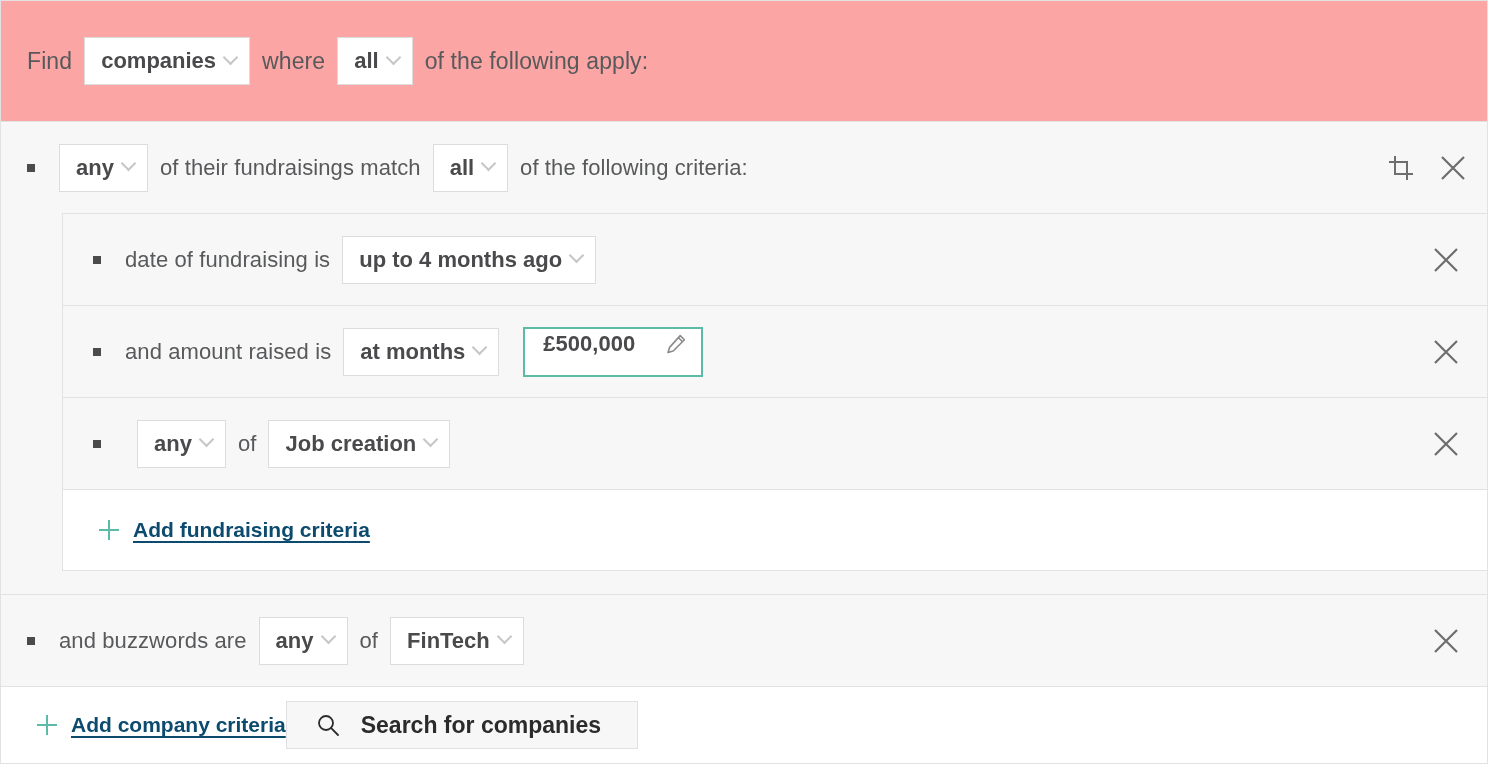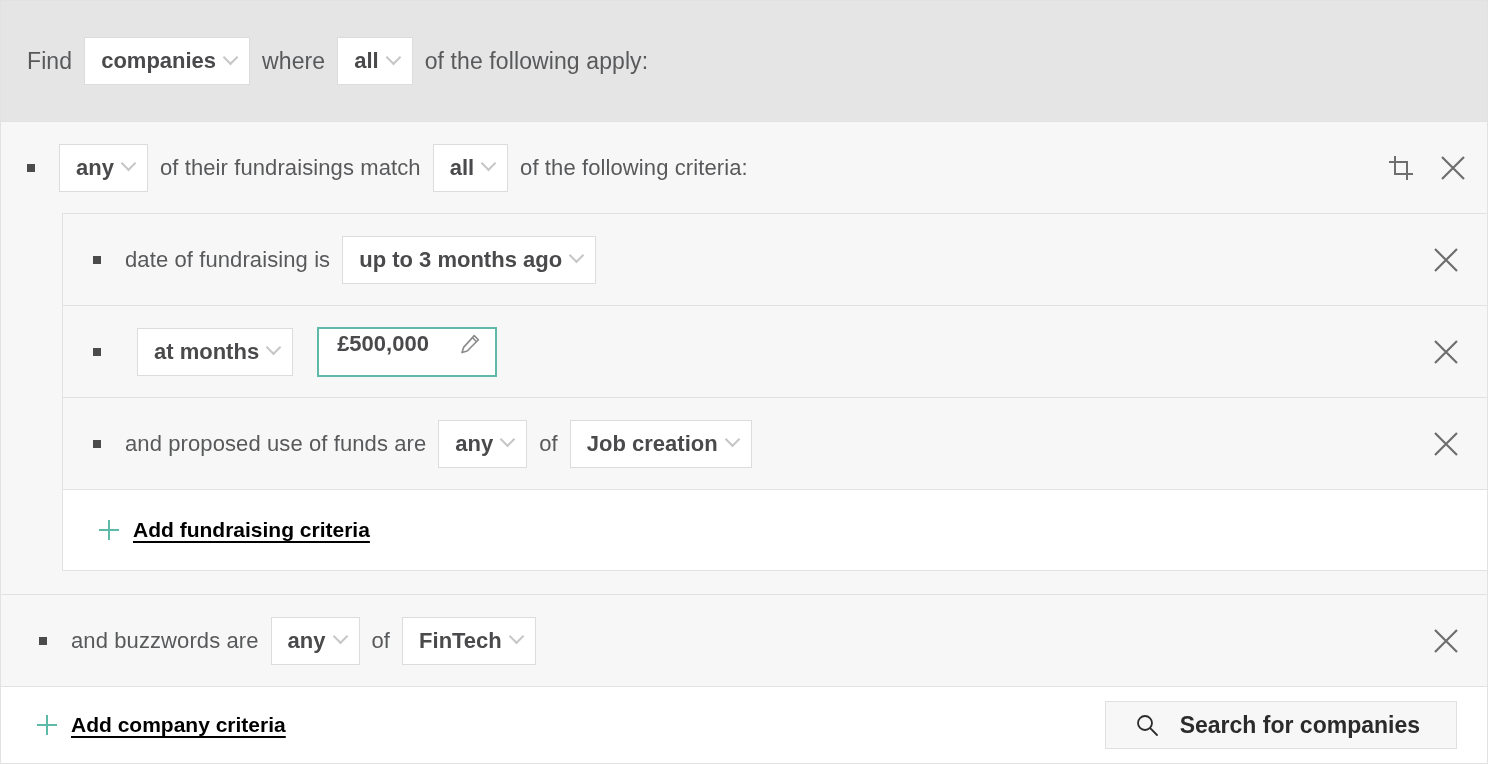--- a/index.html
+++ b/index.html
@@ -23,21 +23,21 @@
     border: 1px solid #e2e2e2;
     display: flex;
     flex-direction: column;
   }
 
   
   .row {
     display: flex;
     align-items: center;
     position: relative;
-    background: #e5e5e5;
+    background: #fca5a5;
   }
 
   .row-text {
     font-size: 22px;
     color: #58595b;
     white-space: nowrap;
     letter-spacing: 0.1px;
   }
 
   
@@ -177,21 +177,21 @@
   }
   .add-link .plus::before {
     left: 0; top: 9px; width: 20px; height: 2px;
   }
   .add-link .plus::after {
     top: 0; left: 9px; height: 20px; width: 2px;
   }
   .add-link .add-text {
     font-size: 21px;
     font-weight: bold;
-    color: #000000;
+    color: #0c4a6e;
     text-decoration: underline;
     text-underline-offset: 4px;
   }
 
   
   .row-actions {
     position: absolute;
     display: flex;
     align-items: center;
     gap: 18px;
@@ -202,35 +202,35 @@
     cursor: pointer;
     display: inline-flex;
     align-items: center;
     justify-content: center;
   }
   .icon-btn svg { display: block; }
 
   
   .buzz-row {
     height: 92px;
-    padding-left: 38px;
+    padding-left: 26px;
     border-bottom: 1px solid #e2e2e2;
     display: flex;
     align-items: center;
     position: relative;
   }
   .buzz-row .bullet { margin-right: 24px; }
 
   
   .footer {
     flex: 1;
     background: #ffffff;
     display: flex;
     align-items: center;
-    justify-content: space-between;
+    justify-content: flex-start;
     padding: 0 30px 0 36px;
   }
   .search-btn {
     display: inline-flex;
     align-items: center;
     justify-content: center;
     gap: 20px;
     background: #f7f7f7;
     border: 1px solid #e0e0e0;
     height: 48px;
@@ -293,34 +293,35 @@
         </span>
       </div>
     </div>
 
     <div class="nested">
 
       <div class="sub-row">
         <span class="bullet"></span>
         <span class="row-text">date of fundraising is</span>
         <div class="select">
-          <span class="sel-label">up to 3 months ago</span>
+          <span class="sel-label">up to 4 months ago</span>
           <span class="chev"></span>
         </div>
         <div class="row-actions" style="right:24px;">
           <span class="icon-btn">
             <svg width="28" height="28" viewBox="0 0 28 28">
               <path d="M3 3 L25 25 M25 3 L3 25" fill="none" stroke="#6e6e6e" stroke-width="2.2"></path>
             </svg>
           </span>
         </div>
       </div>
 
       <div class="sub-row">
         <span class="bullet"></span>
+        <span class="row-text">and amount raised is</span>
         <div class="select">
           <span class="sel-label">at months</span>
           <span class="chev"></span>
         </div>
         <div class="value-field">
           <span class="val-label">£500,000</span>
           <span class="icon-btn" style="width:24px;height:24px;">
             <svg width="22" height="22" viewBox="0 0 22 22">
               <path d="M15.2 2.6 L19.4 6.8 L8.2 18 L3 19.6 L4.6 14.4 Z" fill="none" stroke="#8a8a8a" stroke-width="1.6" stroke-linejoin="round"></path>
               <path d="M13.3 4.5 L17.5 8.7" fill="none" stroke="#8a8a8a" stroke-width="1.6"></path>
@@ -331,21 +332,20 @@
           <span class="icon-btn">
             <svg width="28" height="28" viewBox="0 0 28 28">
               <path d="M3 3 L25 25 M25 3 L3 25" fill="none" stroke="#6e6e6e" stroke-width="2.2"></path>
             </svg>
           </span>
         </div>
       </div>
 
       <div class="sub-row">
         <span class="bullet"></span>
-        <span class="row-text">and proposed use of funds are</span>
         <div class="select">
           <span class="sel-label">any</span>
           <span class="chev"></span>
         </div>
         <span class="row-text">of</span>
         <div class="select">
           <span class="sel-label">Job creation</span>
           <span class="chev"></span>
         </div>
         <div class="row-actions" style="right:24px;">

